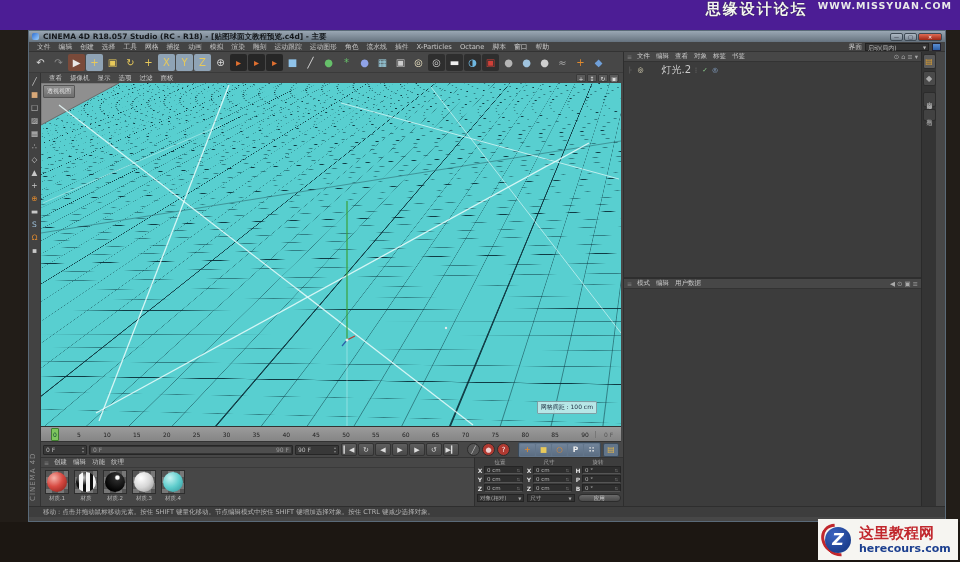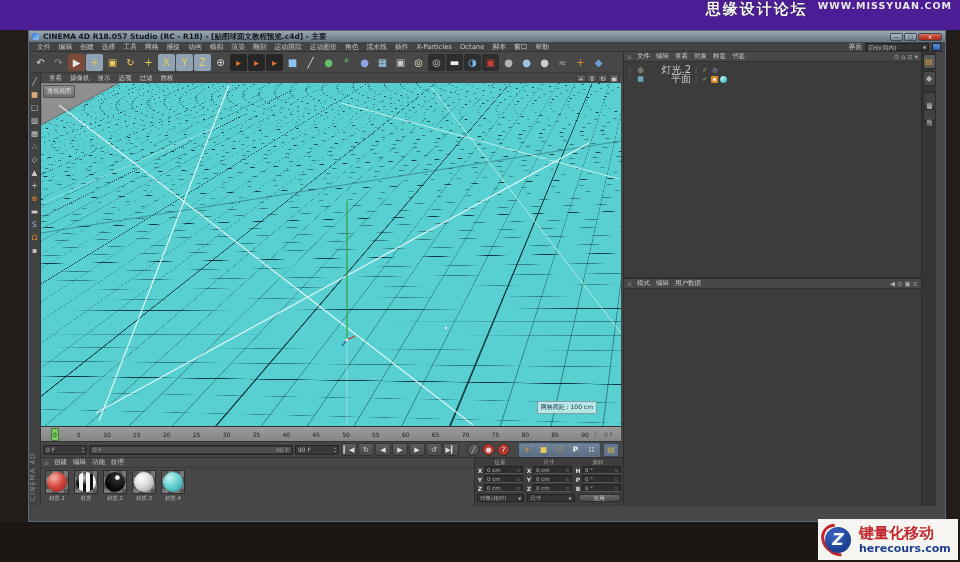--- a/index.html
+++ b/index.html
@@ -665,20 +665,21 @@
           <span style="font-size:4px;">▼</span>
         </span>
       <span class="co-dd">
           <span>尺寸</span>
           <span style="font-size:4px;">▼</span>
         </span>
       <span class="co-apply">应用</span>
     </div>
   </div>
 
+  <div class="statusbar">移动 : 点击并拖动鼠标移动元素。按住 SHIFT 键量化移动。节点编辑模式中按住 SHIFT 键增加选择对象。按住 CTRL 键减少选择对象。</div>
 
   <div class="rightpanel">
     <div class="om-menu">
       <span class="grip">≡</span>
       <span style="display:flex;">
 
       <span class="mi">文件</span>
           <span class="mi">编辑</span>
           <span class="mi">查看</span>
           <span class="mi">对象</span>
@@ -703,31 +704,20 @@
           <span class="tag t-check"></span>
           <span class="tag t-target"></span>
 
         </div>
 
 
 
 
 
 
-        <div class="trow">
-          <span class="tc">└</span>
-          <span class="oi oi-plane"></span>
-          <span class="tname">平面</span>
-          <span class="vdots">⋮</span>
-          <span class="tag t-check"></span>
-
-          <span class="t-comp"></span>
-
-          <span class="t-tex"></span>
-        </div>
       </div>
     <div class="splitter"></div>
     <div class="am-wrap">
       <div class="am-menu">
         <span class="grip">≡</span>
         <span style="display:flex;">
 
         <span class="mi">模式</span>
             <span class="mi">编辑</span>
             <span class="mi">用户数据</span>
@@ -761,16 +751,16 @@
   </div>
 
 </div>
 
 <div class="footer-logo">
   <span class="logo-mark">
     <span class="logo-swoosh"></span>
     <span class="logo-circle">Z</span>
   </span>
   <span class="logo-text">
-    <div class="t1">键量化移动</div>
+    <div class="t1">这里教程网</div>
     <div class="t2">herecours.com</div>
   </span>
 </div>
 
 </body></html>

